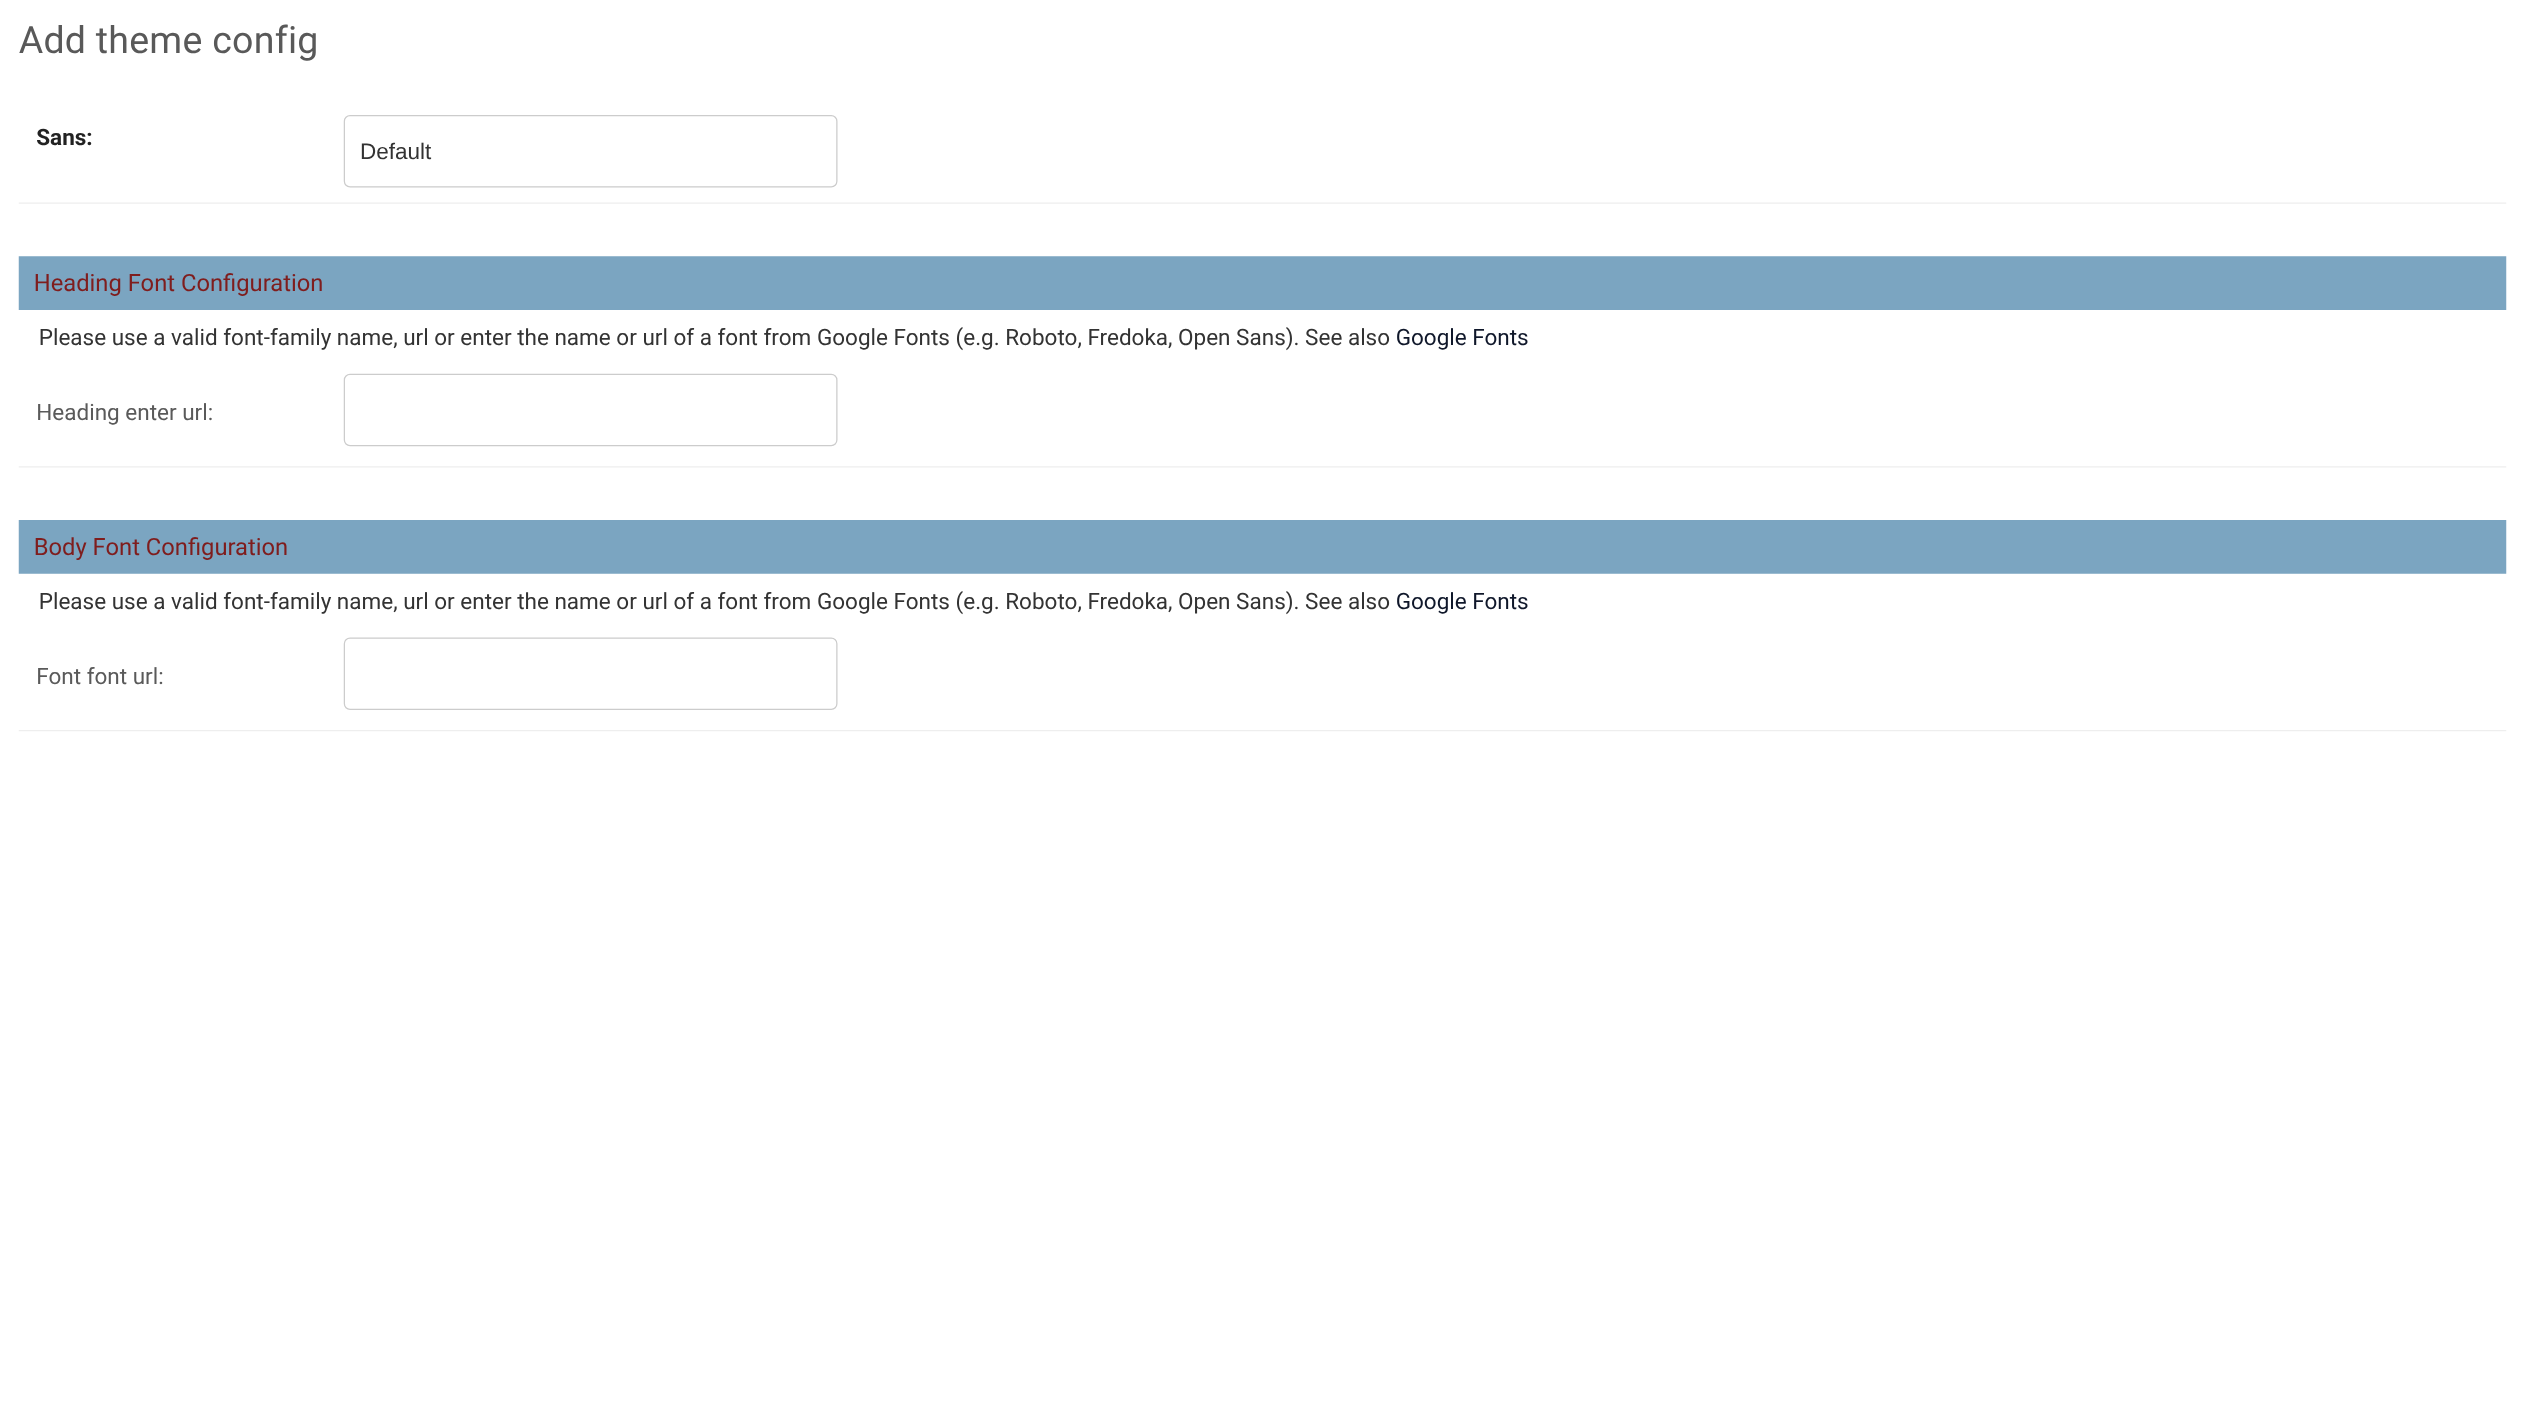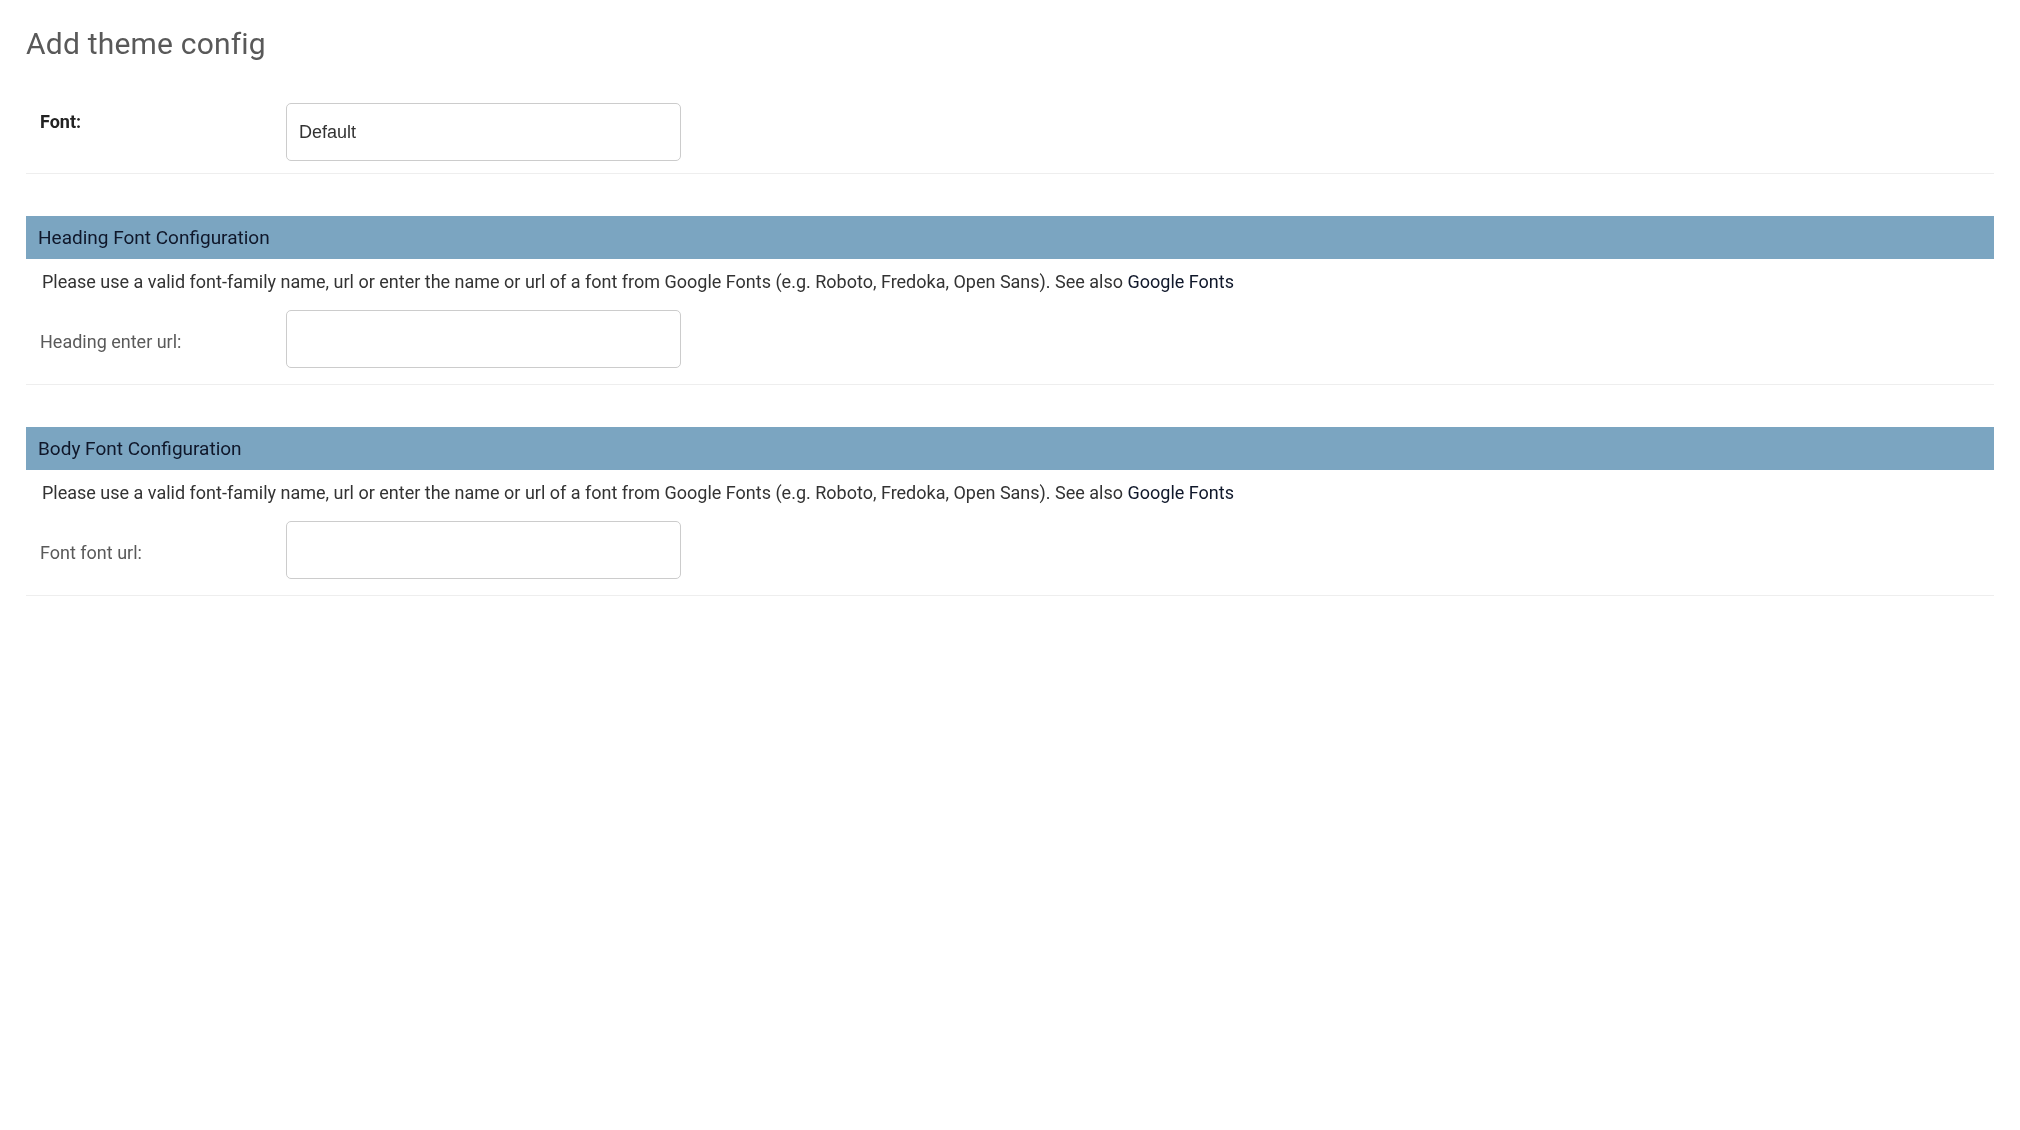--- a/index.html
+++ b/index.html
@@ -7,21 +7,21 @@
     margin: 0;
     padding: 0;
   }
   body {
     font-family: -apple-system, BlinkMacSystemFont, "Segoe UI", Roboto, "Helvetica Neue", Arial, sans-serif;
     font-size: 18px;
     color: #333;
     background: #fff;
   }
   .page {
-    padding: 26px;
+    padding: 15px;
   }
   h1.page-title {
     font-size: 30px;
     font-weight: 400;
     color: #595959;
     margin-bottom: 30px;
     letter-spacing: 0.2px;
   }
   .form-row {
     display: flex;
@@ -65,21 +65,21 @@
     border-radius: 5px;
     resize: both;
     outline: none;
     font-family: inherit;
   }
   .section {
     margin-top: 42px;
   }
   .section-header {
     background: #7ba5c1;
-    color: #0f172a;
+    color: #7f1d1d;
     font-size: 19px;
     font-weight: 400;
     padding: 10px 12px;
   }
   .section-help {
     font-size: 18px;
     color: #333;
     padding: 12px 16px 8px 16px;
   }
   .section-help a.link {
@@ -99,21 +99,21 @@
   }
 </style>
 </head>
 <body>
 
 <div class="page">
 
   <h1 class="page-title">Add theme config</h1>
 
   <div class="form-row">
-    <label class="form-label bold">Font:</label>
+    <label class="form-label bold">Sans:</label>
     <div class="form-widget">
       <input type="text" class="text-input" value="Default" style="">
     </div>
   </div>
 
 
   <div class="section">
     <div class="section-header">Heading Font Configuration</div>
     <div class="section-help">
       <span>Please use a valid font-family name, url or enter the name or url of a font from Google Fonts (e.g. Roboto, Fredoka, Open Sans). See also </span><a href="#" class="link">Google Fonts</a>

